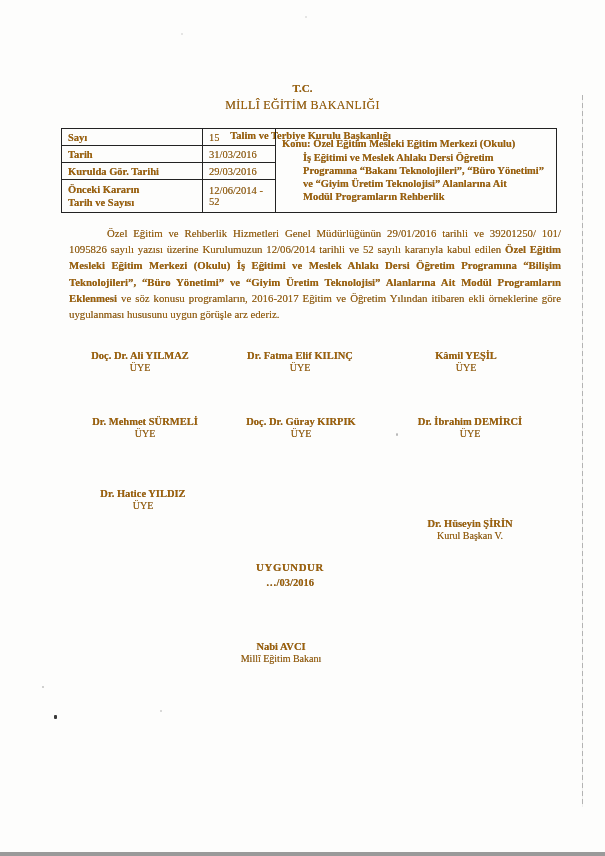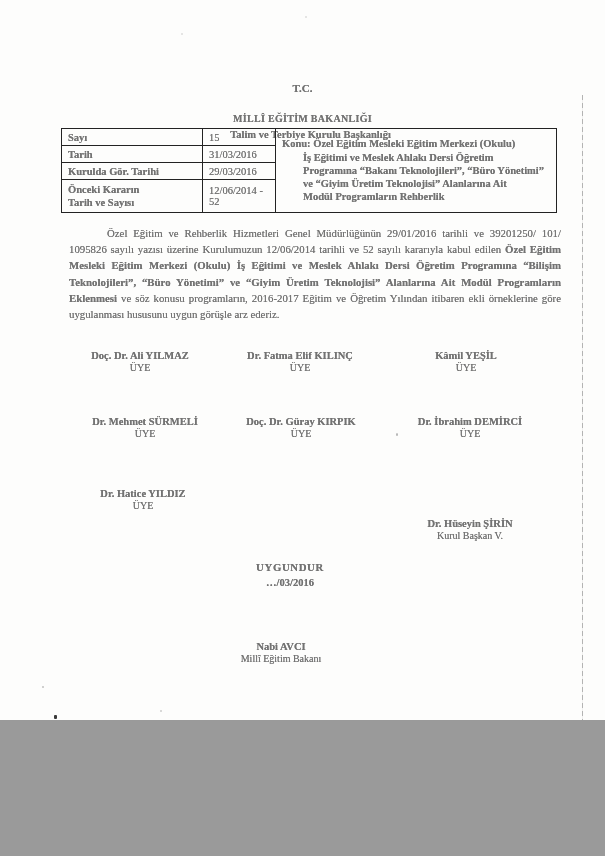--- a/index.html
+++ b/index.html
@@ -1,37 +1,37 @@
 <!DOCTYPE html>
 <html><head>
 <meta charset="utf-8">
 <style>
   html, body { margin: 0; padding: 0; background: #9a9a9a; }
   .page {
     position: relative;
     width: 605px;
-    height: 720px;
+    height: 852px;
     margin: 0 auto;
     background: #fdfdfc;
     overflow: hidden;
     font-family: "Liberation Serif", "DejaVu Serif", serif;
-    color: #737373;
+    color: #a16207;
     text-shadow: 0 0 0.5px rgba(25,25,25,0.55);
   }
 
   
   .letterhead {
     position: absolute;
     top: 83px; left: 0; width: 605px;
     text-align: center;
     line-height: 1.08;
   }
   .lh1 { font-weight: bold; font-size: 11px; }
-  .lh2 { font-weight: bold; font-size: 10px; margin-top: 19px; letter-spacing: 0.3px; }
-  .lh3 { font-weight: bold; font-size: 10.5px; margin-top: 4px; padding-left: 16px; }
+  .lh2 { font-weight: normal; font-size: 12px; margin-top: 4px; letter-spacing: 0.3px; }
+  .lh3 { font-weight: bold; font-size: 10.5px; margin-top: 18px; padding-left: 16px; }
 
   
   table.info {
     position: absolute;
     left: 61px; top: 128px;
     width: 486px;
     border-collapse: collapse;
     table-layout: fixed;
   }
   table.info td {

